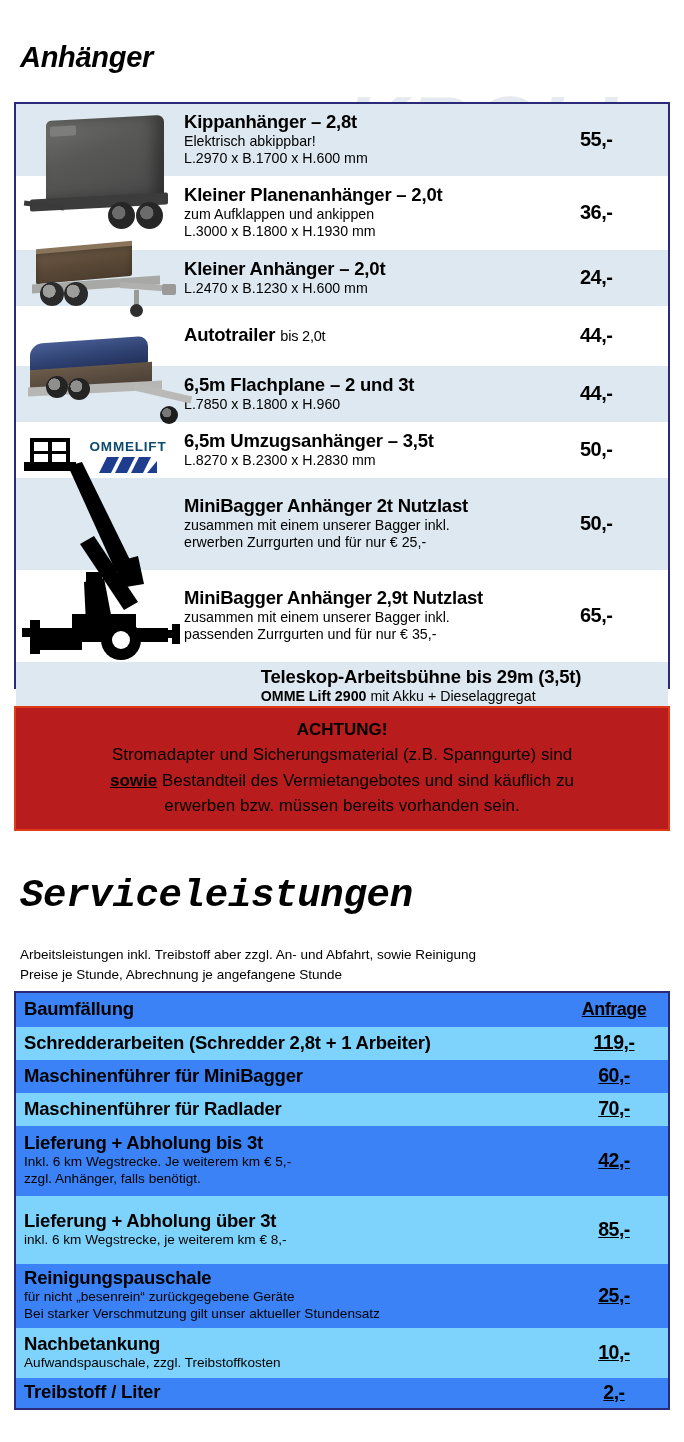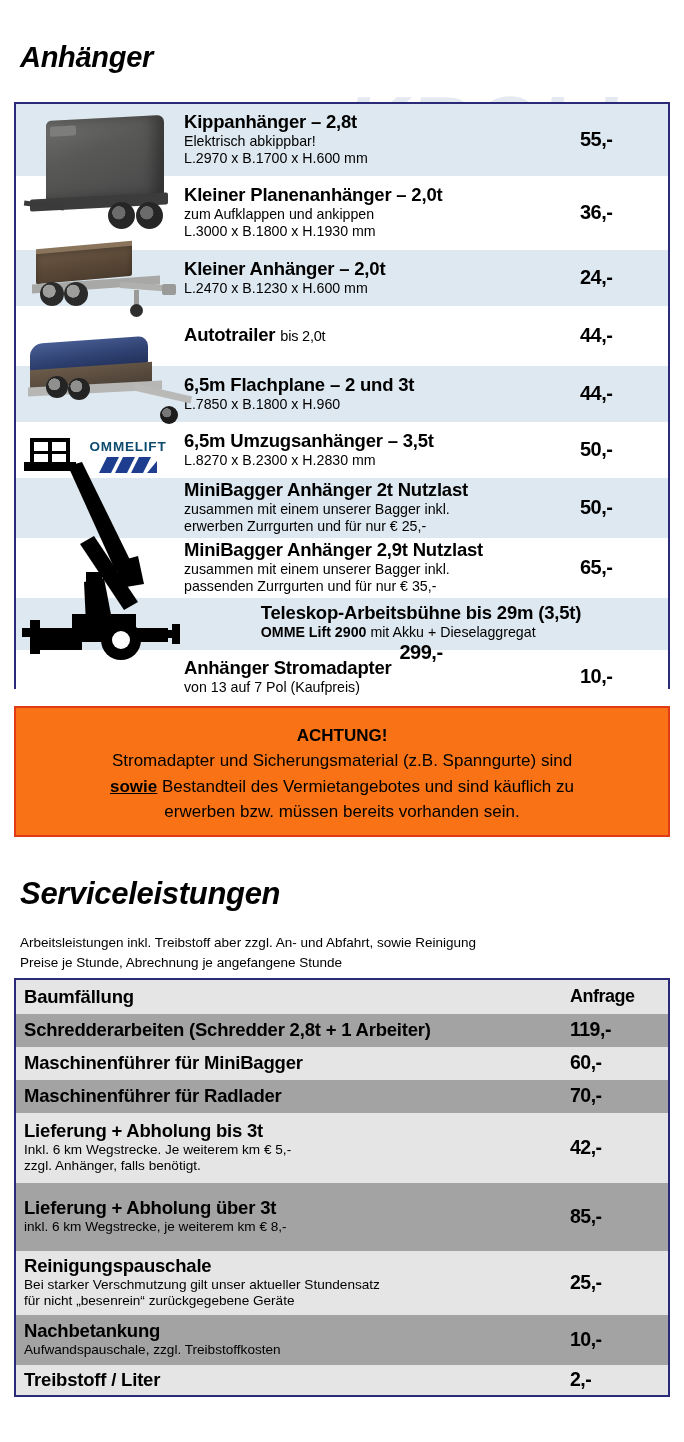--- a/index.html
+++ b/index.html
@@ -56,23 +56,24 @@
     line-height: 1;
     position: relative;
     z-index: 2;
   }
   #anhaenger-title {
     font-size: 29px;
     padding: 24px 0 10px 6px;
     letter-spacing: -0.3px;
   }
   #service-title {
-    font-size: 31px;
+    font-size: 39px;
     padding: 20px 0 4px 6px;
     letter-spacing: -0.3px;
+    font-family: Liberation Mono, monospace;
   }
   .service-note {
     font-size: 13.5px;
     line-height: 1.35;
     padding: 0 0 6px 6px;
     position: relative;
     z-index: 2;
   }
 
   
@@ -135,21 +136,21 @@
     font-size: 20px;
     font-weight: bold;
     letter-spacing: -0.5px;
   }
 
   
   .h72 { height: 72px; }
   .h74 { height: 74px; }
   .h56 { height: 56px; }
   .h44 { height: 60px; }
-  .h78 { height: 60px; }
+  .h78 { height: 92px; }
   .h52 { height: 52px; flex-direction: column; }
   .h54 { height: 54px; }
 
   
   .photo {
     position: absolute;
     left: 8px;
   }
 
   
@@ -287,23 +288,23 @@
     position: absolute;
     left: 4px; top: 328px;
     width: 168px; height: 244px;
     z-index: 3;
   }
 
   
   #achtung-box {
     margin-top: 17px;
     border: 2.5px solid #e03a16;
-    background: #f97316;
+    background: #b91c1c;
     text-align: center;
-    padding: 16px 10px 10px;
+    padding: 10px 10px 10px;
     position: relative;
     z-index: 2;
     box-sizing: border-box;
   }
   .achtung-head {
     font-size: 17px;
     font-weight: bold;
     line-height: 1.45;
   }
   .achtung-line {
@@ -313,40 +314,41 @@
   .achtung-line .u { text-decoration: underline; font-weight: bold; }
 
   
   #service-table { }
   .s-row {
     display: flex;
     align-items: center;
     box-sizing: border-box;
     padding: 3px 10px 4px 8px;
   }
-  .s-row.alt { background: #e5e5e5; }
-  .s-row.plain { background: #a3a3a3; }
+  .s-row.alt { background: #3b82f6; }
+  .s-row.plain { background: #7dd3fc; }
   .s-text { flex: 1 1 auto; min-width: 0; }
   .s-name {
     font-size: 18.5px;
     font-weight: bold;
     line-height: 1.18;
     letter-spacing: -0.2px;
   }
   .s-sub {
     font-size: 13.6px;
     line-height: 1.24;
     font-weight: normal;
   }
   .s-price {
     flex: 0 0 88px;
-    text-align: left;
+    text-align: center;
     font-size: 19.5px;
     font-weight: bold;
     letter-spacing: -0.5px;
+    text-decoration: underline;
   }
   .s-price.word { font-size: 18px; }
 
   .sh34 { height: 34px; }
   .sh33 { height: 33px; }
   .sh70 { height: 70px; }
   .sh52 { height: 68px; }
   .sh64 { height: 64px; }
   .sh50 { height: 50px; }
   .sh30 { height: 30px; }
@@ -589,22 +591,22 @@
       <div class="s-text">
         <div class="s-name">Lieferung + Abholung über 3t</div>
         <div class="s-sub">inkl. 6 km Wegstrecke, je weiterem km € 8,-</div>
       </div>
       <div class="s-price">85,-</div>
     </div>
 
     <div class="s-row alt sh64">
       <div class="s-text">
         <div class="s-name">Reinigungspauschale</div>
+        <div class="s-sub">für nicht „besenrein“ zurückgegebene Geräte</div>
         <div class="s-sub">Bei starker Verschmutzung gilt unser aktueller Stundensatz</div>
-        <div class="s-sub">für nicht „besenrein“ zurückgegebene Geräte</div>
       </div>
       <div class="s-price">25,-</div>
     </div>
 
     <div class="s-row plain sh50">
       <div class="s-text">
         <div class="s-name">Nachbetankung</div>
         <div class="s-sub">Aufwandspauschale,  zzgl. Treibstoffkosten</div>
       </div>
       <div class="s-price">10,-</div>

